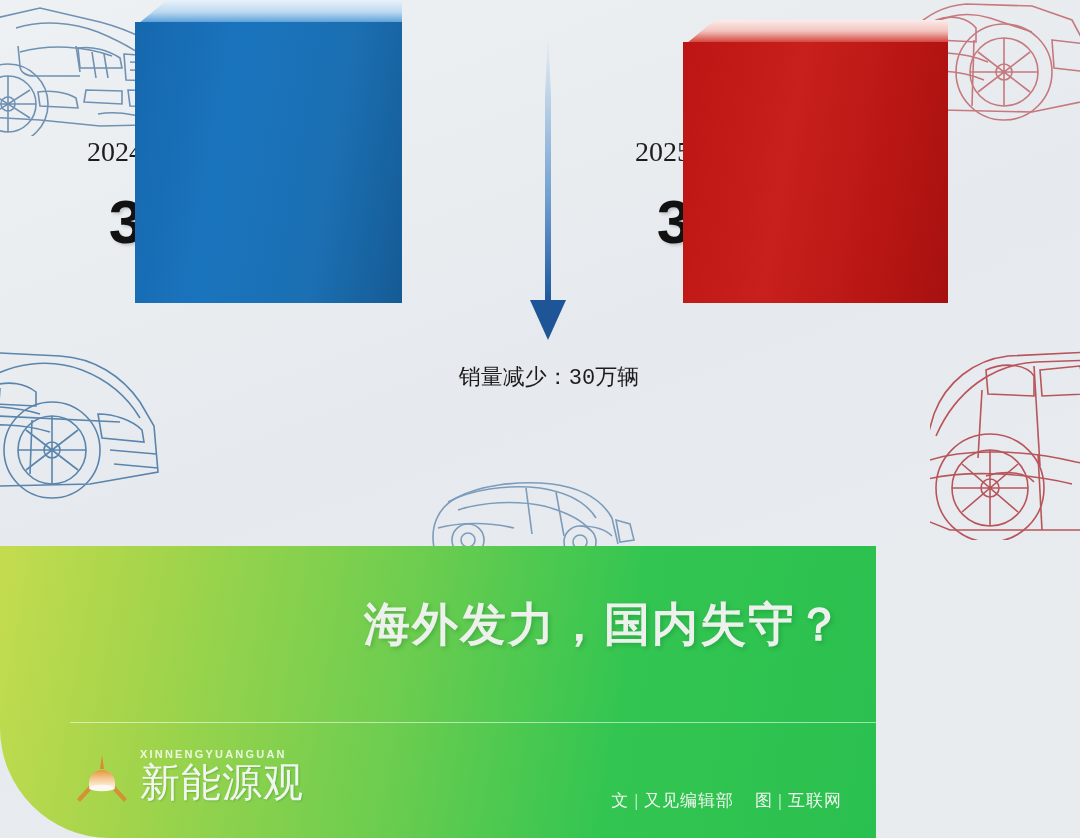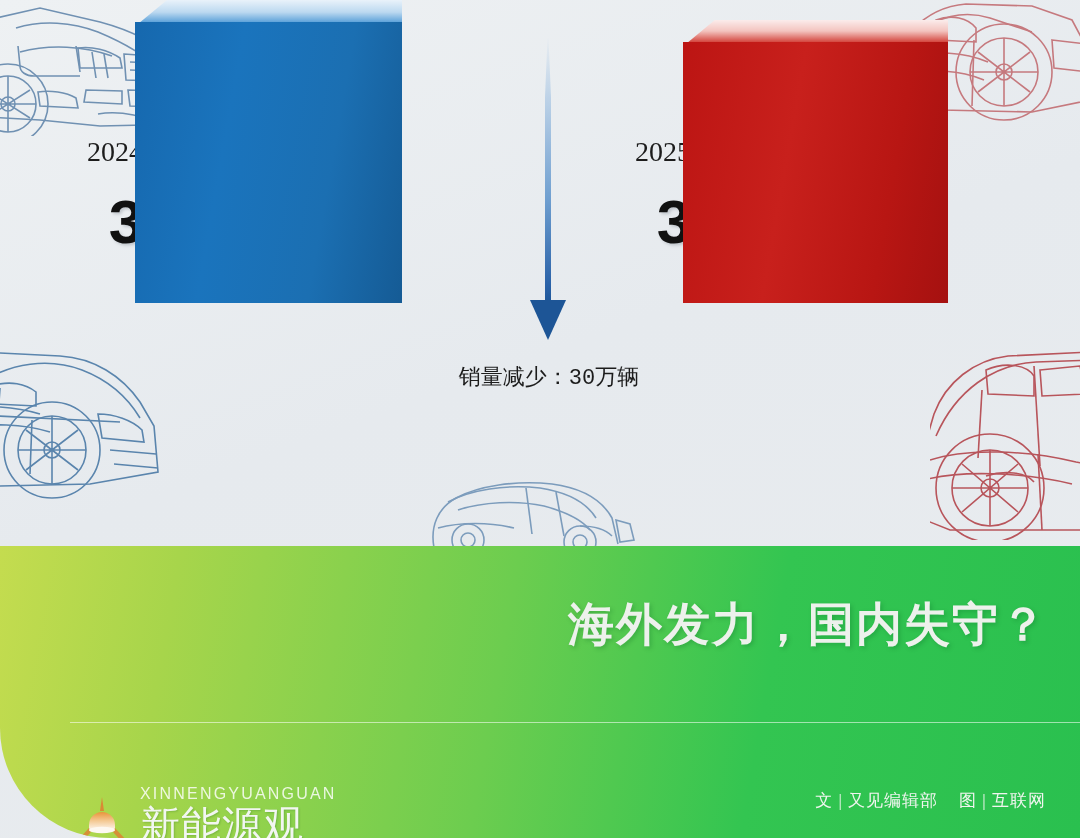--- a/index.html
+++ b/index.html
@@ -92,21 +92,21 @@
   #delta-text {
     position:absolute; left:384px; top:362px; width:330px;
     text-align:center;
     font-size:22px; color:#1c1c1c;
     font-family:Liberation Mono, monospace;
     white-space:nowrap;
   }
 
   
   #green {
-    position:absolute; left:0; top:546px; width:1080px; height:292px;
+    position:absolute; left:0; top:546px; width:876px; height:292px;
     background:linear-gradient(100deg,#c4dc4f 0%,#a7d54b 16%,#6ccd4f 46%,#33c551 70%,#2ac04f 100%);
     border-bottom-left-radius:110px;
     overflow:hidden;
   }
   #headline {
     position:absolute; right:32px; top:48px;
     font-size:46px; font-weight:bold; letter-spacing:2px;
     color:#edf1ec;
     text-shadow:2px 2px 4px rgba(0,90,30,.25);
     white-space:nowrap;
@@ -116,22 +116,22 @@
     height:1px; background:rgba(255,255,255,.55);
   }
   #brand {
     position:absolute; left:74px; top:202px;
     display:flex; align-items:flex-end; gap:10px;
   }
   #brand .mark { width:56px; height:58px; position:relative; }
   #brand .mark svg { display:block; }
   #brand .words { padding-bottom:2px; }
   #brand .pinyin {
-    font-size:16px; letter-spacing:2.2px; font-weight:normal;
-    color:rgba(255,255,255,.82); line-height:1.1;margin-top:37px;
+    font-size:11px; letter-spacing:2.2px; font-weight:bold;
+    color:rgba(255,255,255,.82); line-height:1.1;
   }
   #brand .cn {
     font-size:40px; font-weight:normal; letter-spacing:1px;
     color:#f2f6f1; line-height:1.12;
     text-shadow:1px 1px 2px rgba(0,80,25,.22);
   }
   #credits {
     position:absolute; right:34px; bottom:26px;
     font-size:17px; color:#f0f5ef; letter-spacing:1px;
     white-space:pre;

